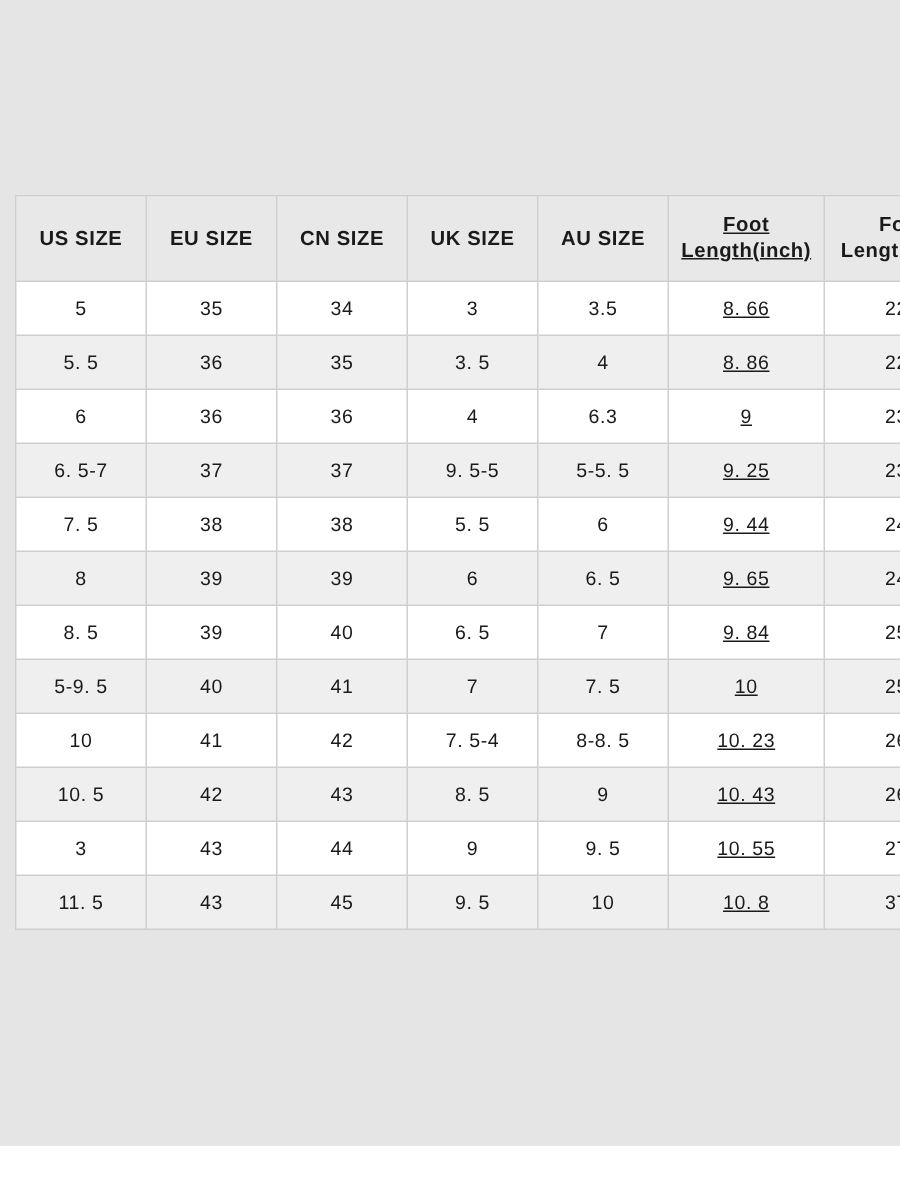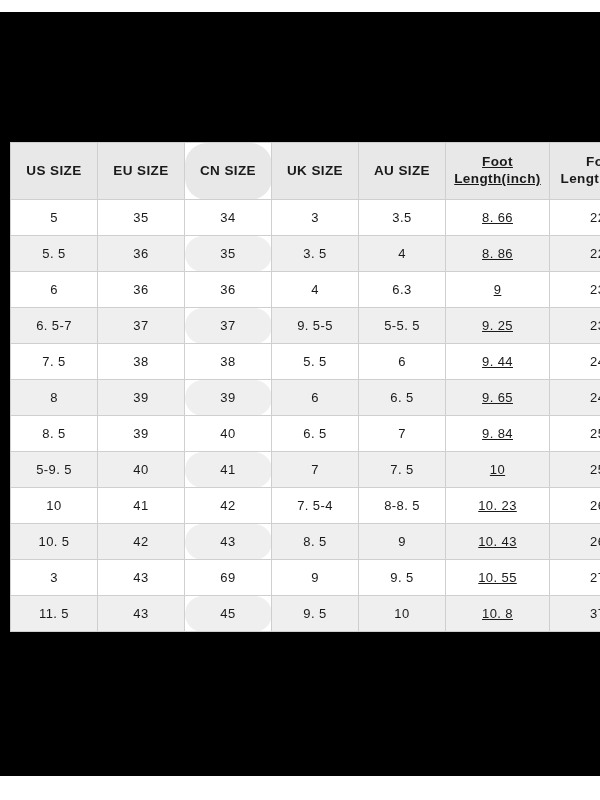--- a/index.html
+++ b/index.html
@@ -10,22 +10,21 @@
     width: 600px;
     height: 800px;
     background: #ffffff;
     font-family: "Liberation Sans", sans-serif;
     overflow: hidden;
   }
   .page {
     position: relative;
     width: 600px;
     height: 764px;
-    background: #000000;
-    margin-top: 12px;
+    background: #e5e5e5;
   }
   .table-wrap {
     position: absolute;
     left: 10px;
     top: 130px;
     width: 580px;
   }
   table.size-chart {
     border-collapse: collapse;
     width: 580px;
@@ -55,21 +54,21 @@
     padding: 0 2px;
   }
   table.size-chart tbody tr.odd td {
     background: #ffffff;
   }
   table.size-chart tbody tr.even td {
     background: #efefef;
   }
   .col-0 { width: 78px; }
   .col-1 { width: 78px; }
-  .col-2 { width: 78px; border-radius: 22px; }
+  .col-2 { width: 78px; }
   .col-3 { width: 78px; }
   .col-4 { width: 78px; }
   .col-5 { width: 95px; text-decoration: underline; }
   .col-6 { width: 95px; }
 </style>
 </head>
 <body>
 
 <div class="page">
   <div class="table-wrap">
@@ -172,21 +171,21 @@
           <td class="col-1">42</td>
           <td class="col-2">43</td>
           <td class="col-3">8. 5</td>
           <td class="col-4">9</td>
           <td class="col-5">10. 43</td>
           <td class="col-6">265</td>
         </tr>
         <tr class="odd">
           <td class="col-0">3</td>
           <td class="col-1">43</td>
-          <td class="col-2">69</td>
+          <td class="col-2">44</td>
           <td class="col-3">9</td>
           <td class="col-4">9. 5</td>
           <td class="col-5">10. 55</td>
           <td class="col-6">270</td>
         </tr>
         <tr class="even">
           <td class="col-0">11. 5</td>
           <td class="col-1">43</td>
           <td class="col-2">45</td>
           <td class="col-3">9. 5</td>

